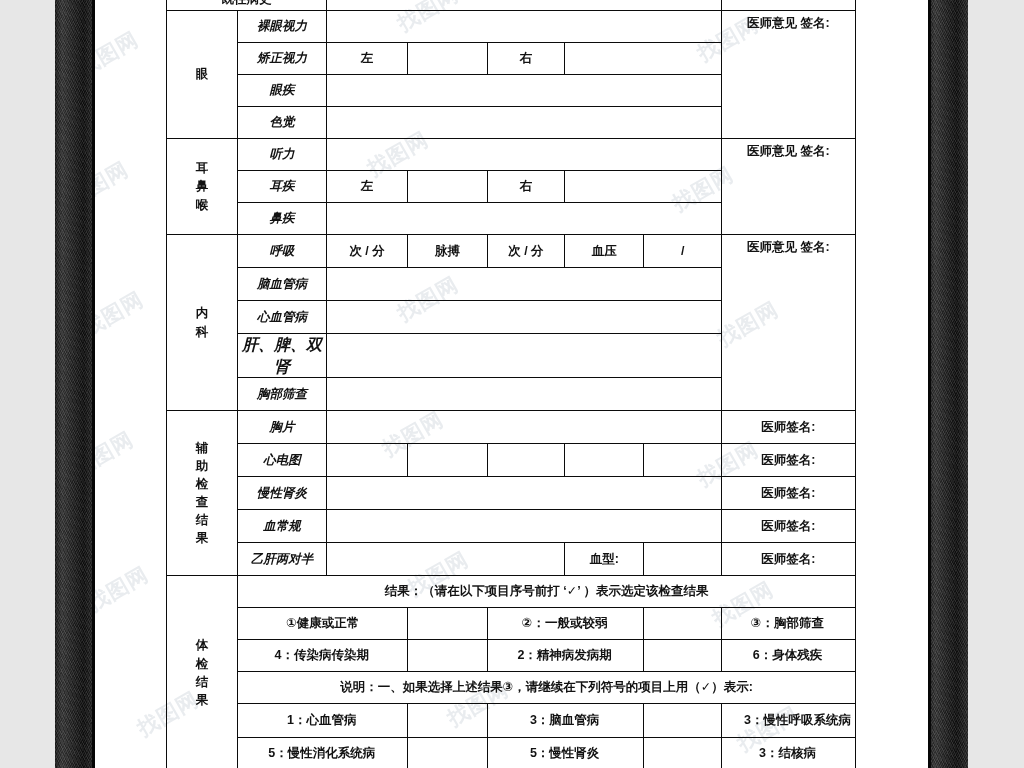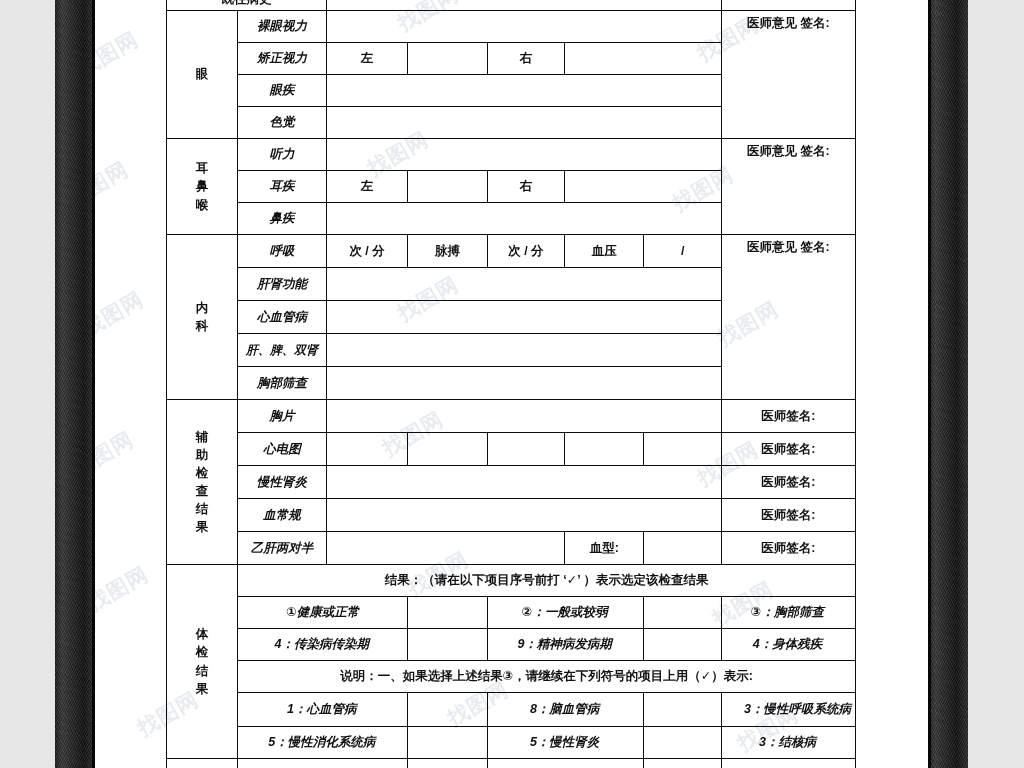--- a/index.html
+++ b/index.html
@@ -60,21 +60,21 @@
     font-size:12.5px;
   }
   td.lbl-v span{display:block;line-height:1.45;}
   td.sub{width:86px;font-style:italic;}
   td.left-txt{text-align:left;padding-left:5px;}
   .vspace{height:22px;}
   .r32{height:32px;}
   .r34{height:34px;}
   .r33{height:33px;}
   td.resultline{text-align:left;padding-left:5px;font-size:12.5px;}
-  td.item{text-align:left;padding-left:14px;font-style:italic;}
+  td.item{text-align:left;padding-left:14px;}
   td.item.center{text-align:center;padding-left:0;}
 </style>
 </head>
 <body>
 
 <div class="frame-left"></div>
 <div class="frame-right"></div>
 
 <div class="paper">
 
@@ -170,29 +170,29 @@
       </td>
       <td class="sub">呼吸</td>
       <td>次 / 分</td>
       <td>脉搏</td>
       <td>次 / 分</td>
       <td>血压</td>
       <td>/</td>
       <td rowspan="5" class="left-txt" style="vertical-align:top;padding-top:4px;">医师意见 签名:</td>
     </tr>
     <tr class="r33">
-      <td class="sub">肝肾功能</td>
+      <td class="sub">脑血管病</td>
       <td colspan="5" class="blank"></td>
     </tr>
     <tr class="r33">
       <td class="sub">心血管病</td>
       <td colspan="5" class="blank"></td>
     </tr>
     <tr class="r33">
-      <td class="sub" style="font-size:12px;">肝、脾、双肾</td>
+      <td class="sub" style="font-size:16px;">肝、脾、双肾</td>
       <td colspan="5" class="blank"></td>
     </tr>
     <tr class="r33">
       <td class="sub">胸部筛查</td>
       <td colspan="5" class="blank"></td>
     </tr>
 
     <tr class="r33">
       <td class="lbl-v" rowspan="5">
         <span>辅</span>
@@ -245,31 +245,31 @@
     <tr class="r32">
       <td colspan="2" class="item">①健康或正常</td>
       <td class="blank"></td>
       <td colspan="2" class="item center">②：一般或较弱</td>
       <td class="blank"></td>
       <td class="item center">③：胸部筛查</td>
     </tr>
     <tr class="r32">
       <td colspan="2" class="item center">4：传染病传染期</td>
       <td class="blank"></td>
-      <td colspan="2" class="item center">9：精神病发病期</td>
-      <td class="blank"></td>
-      <td class="item center">4：身体残疾</td>
+      <td colspan="2" class="item center">2：精神病发病期</td>
+      <td class="blank"></td>
+      <td class="item center">6：身体残疾</td>
     </tr>
     <tr class="r32">
       <td colspan="7" class="resultline">说明：一、如果选择上述结果③，请继续在下列符号的项目上用（✓）表示:</td>
     </tr>
     <tr class="r34">
       <td colspan="2" class="item center">1：心血管病</td>
       <td class="blank"></td>
-      <td colspan="2" class="item center">8：脑血管病</td>
+      <td colspan="2" class="item center">3：脑血管病</td>
       <td class="blank"></td>
       <td class="item" style="text-align:right;padding:4px 4px;">3：慢性呼吸系统病</td>
     </tr>
     <tr class="r32">
       <td colspan="2" class="item center">5：慢性消化系统病</td>
       <td class="blank"></td>
       <td colspan="2" class="item center">5：慢性肾炎</td>
       <td class="blank"></td>
       <td class="item center">3：结核病</td>
     </tr>

